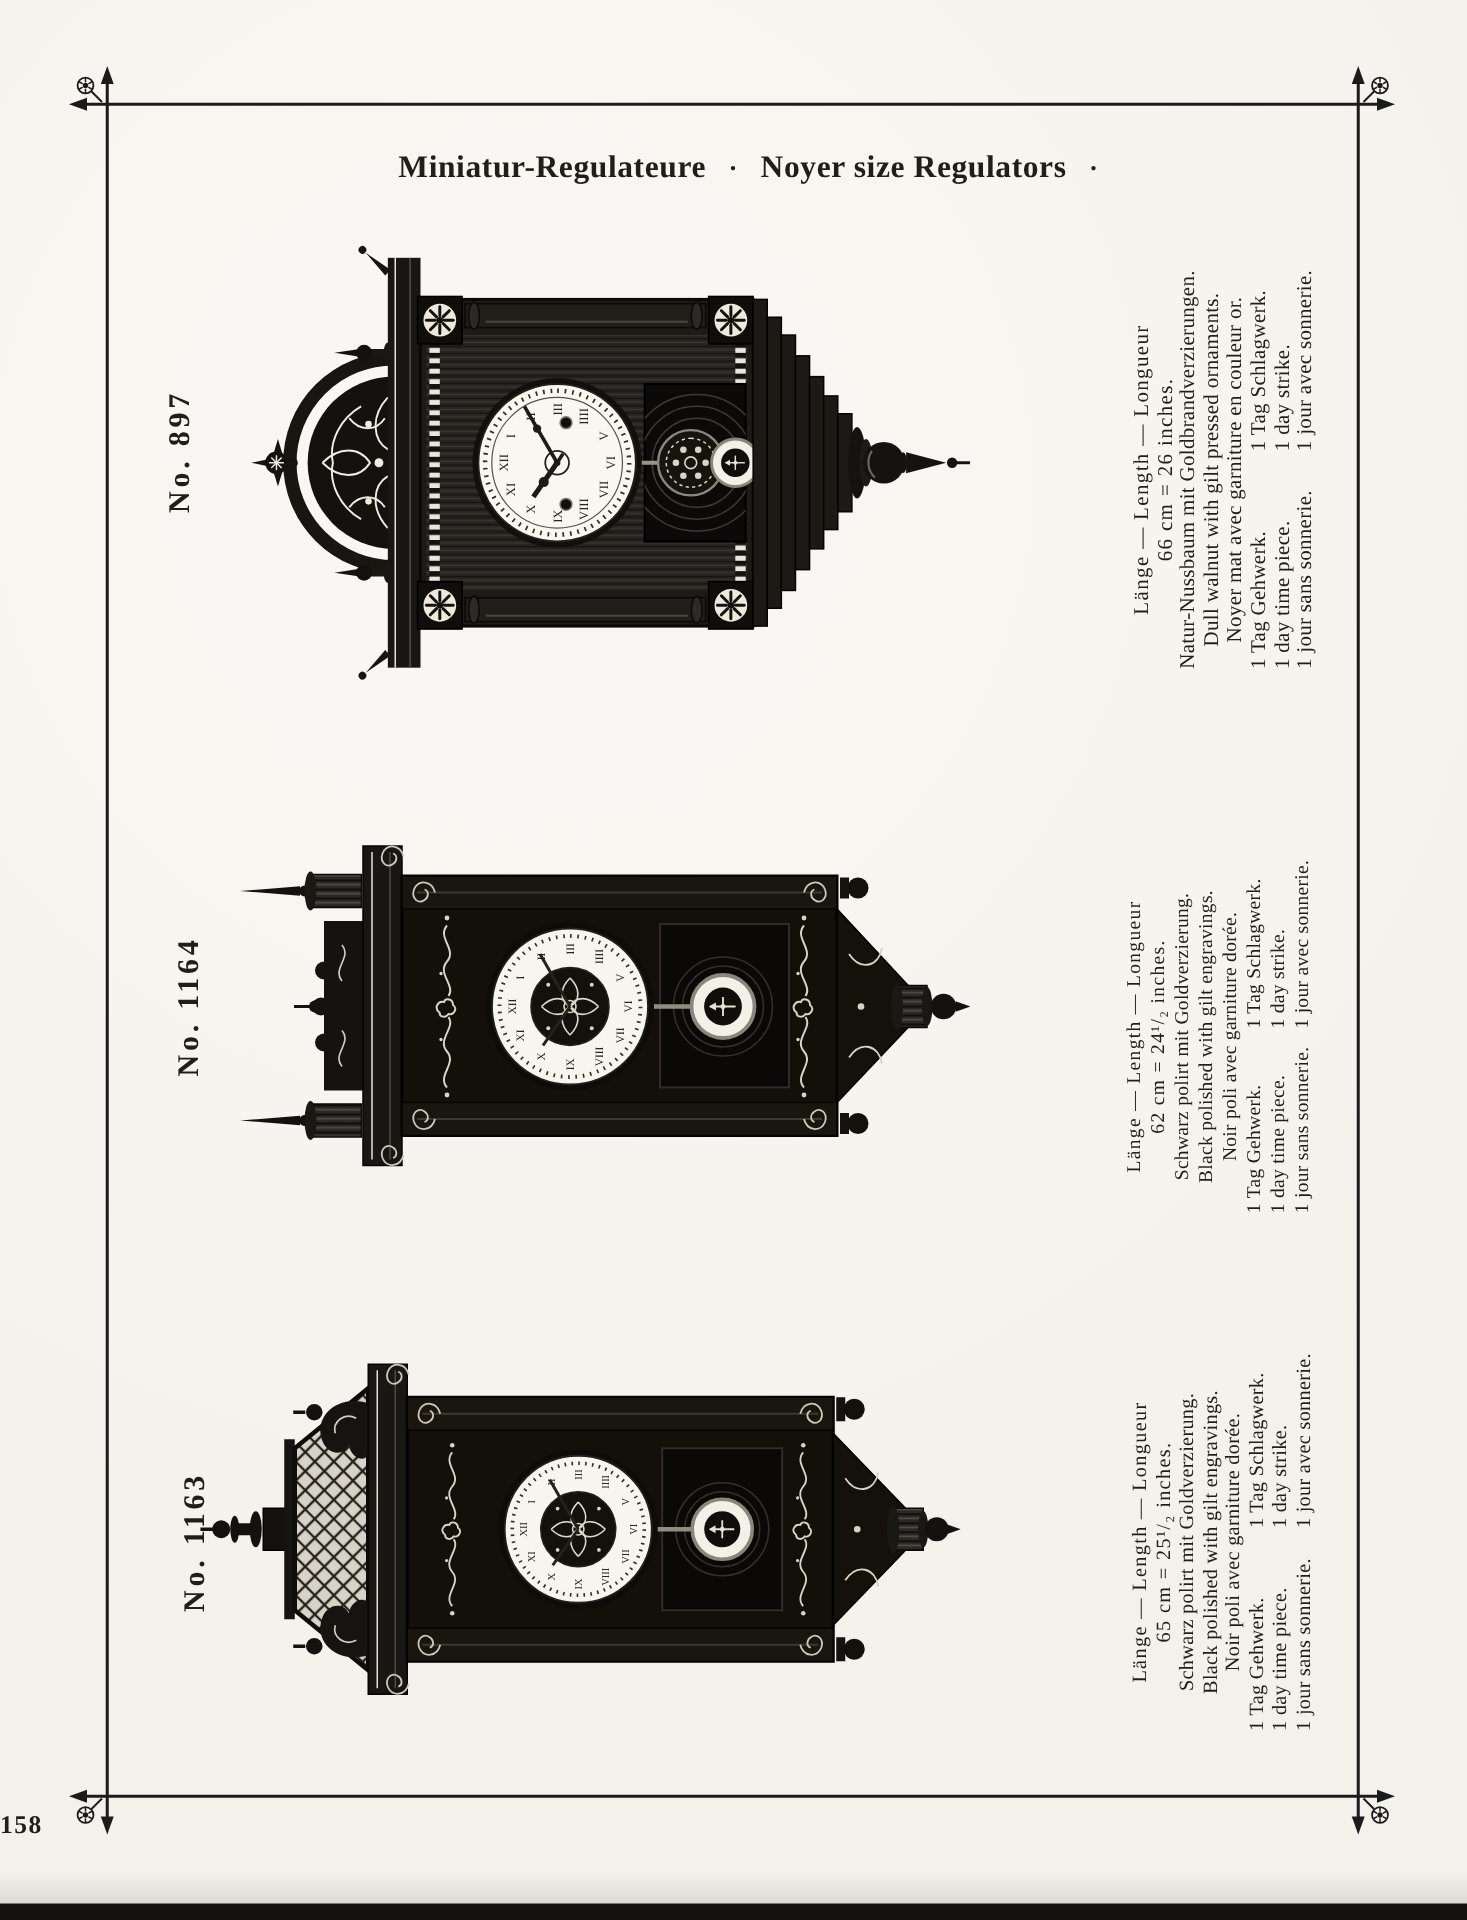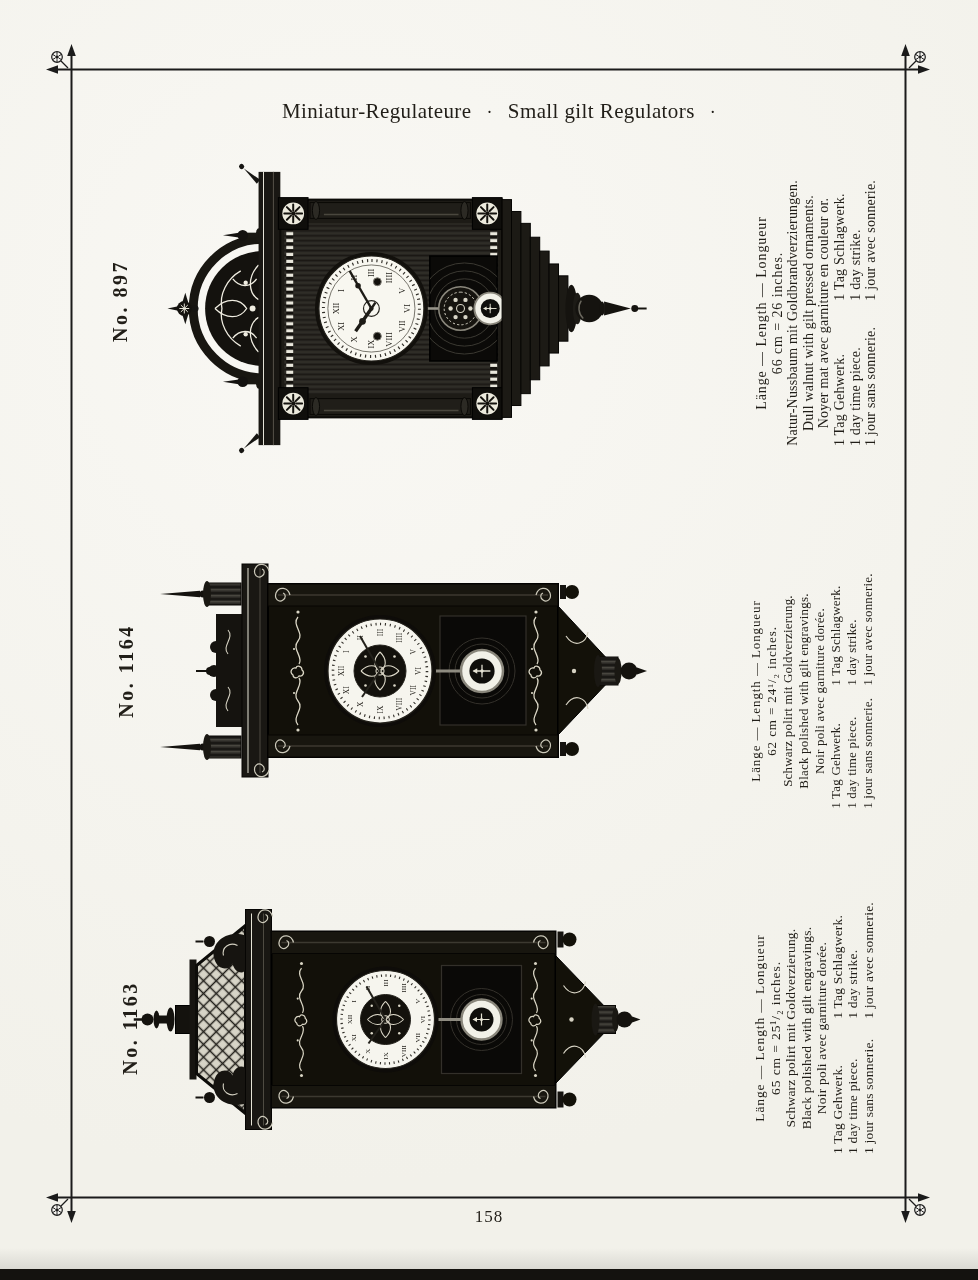--- a/index.html
+++ b/index.html
@@ -2,36 +2,36 @@
 <html><head>
 <meta charset="utf-8">
 <style>
   html,body{margin:0;padding:0;background:#888;}
   .page{position:relative;width:978px;height:1280px;overflow:hidden;
     background:radial-gradient(circle at 35% 25%, #f9f8f4, #f2f1ea 75%);
     font-family:"Liberation Serif",serif;color:#211e18;}
   .abs{position:absolute;}
   .rot{position:absolute;transform:rotate(-90deg);}
   .title{position:absolute;left:129px;top:99px;width:740px;display:flex;justify-content:center;
-    align-items:baseline;gap:15px;font-weight:400;font-size:21px;letter-spacing:.4px;white-space:nowrap;}
+    align-items:baseline;gap:15px;font-weight:700;font-size:21px;letter-spacing:.4px;white-space:nowrap;}
   .title .dot{font-size:18px;}
   .num-label{width:100%;height:100%;display:flex;align-items:center;justify-content:center;
     font-weight:700;font-size:20px;letter-spacing:2.5px;white-space:nowrap;}
   .caption{display:flex;flex-direction:column;justify-content:space-between;text-align:center;letter-spacing:.2px;}
   .cap-line{white-space:nowrap;}
   .cap-spread{letter-spacing:.9px;}
   .cap-cols{display:flex;justify-content:center;}
   .cap-col{text-align:left;}
   .p897 .caption{font-size:14px;line-height:15.6px;}
   .p897 .cap-cols{gap:26px;}
   .p1164 .caption{font-size:13px;line-height:16px;}
   .p1164 .cap-cols{gap:12px;}
   .p1163 .caption{font-size:13.5px;line-height:15.4px;}
   .p1163 .cap-cols{gap:20px;}
-  .page-number{position:absolute;left:0;top:1207px;width:978px;text-align:center;font-size:17px;letter-spacing:1px;}
+  .page-number{position:absolute;left:0;top:1207px;width:978px;text-align:left;font-size:17px;letter-spacing:1px;font-weight:bold;}
   .bottom-shade{position:absolute;left:0;top:1248px;width:978px;height:23px;
     background:linear-gradient(#f2f1ea,#d8d7d1);}
   .bottom-edge{position:absolute;left:0;top:1269px;width:978px;height:11px;background:#14120f;}
   svg{display:block;}
 </style>
 </head>
 <body>
 
 <div class="page">
 
@@ -157,21 +157,21 @@
         <use href="#def-rosette-corner"></use>
       </g>
     <g transform="translate(920,1210) scale(-1,-1)">
         <use href="#def-rosette-corner"></use>
       </g>
   </svg>
 
   <div class="title">
     <span>Miniatur-Regulateure</span>
     <span class="dot">·</span>
-    <span>Small gilt Regulators</span>
+    <span>Noyer size Regulators</span>
     <span class="dot">·</span>
   </div>
 
   <section class="p897">
     <div class="abs" style="left:100px;top:234px;width:40px;height:134px;">
       <div class="rot" style="width:134px;height:40px;left:-47px;top:47px;">
         <div class="num-label">No. 897</div>
       </div>
     </div>
 

